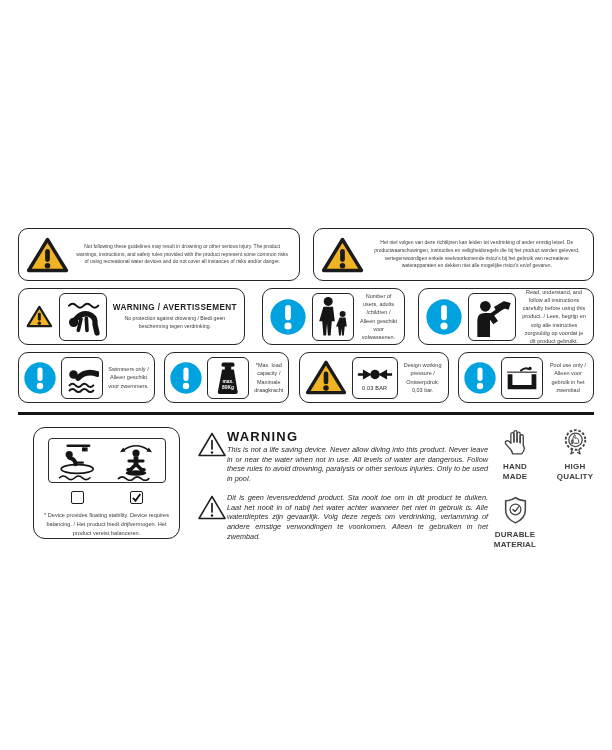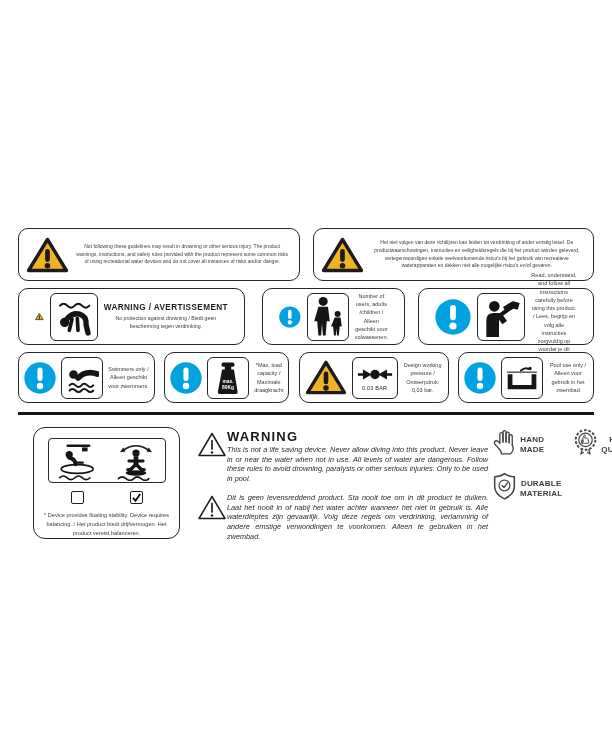--- a/index.html
+++ b/index.html
@@ -8,21 +8,21 @@
   .row{position:absolute;left:18px;width:576px;display:flex;}
   .row1{top:228px;height:53px;gap:13px;}
   .row2{top:288px;height:57px;}
   .row3{top:352px;height:51px;justify-content:space-between;}
 
   .gbox,.pbox{border:1.3px solid #262626;border-radius:10px;background:#fff;
         display:flex;align-items:center;box-sizing:border-box;}
   .gbox{flex:1;padding:3px 10px 3px 7px;gap:7px;}
   .gtext{flex:1;font-size:5px;line-height:1.55;text-align:center;color:#3c3c3c;}
 
-  .pbox{padding:4px 16px;gap:6px;}
+  .pbox{padding:4px 7px;gap:6px;}
   .pbox-drowning{width:227px;}
   .pbox-users{width:143px;margin-left:17px;}
   .pbox-read{width:176px;margin-left:13px;}
 
   .picto{border:1.4px solid #262626;border-radius:6px;background:#fff;
         display:flex;flex-direction:column;align-items:center;justify-content:center;
         box-sizing:border-box;flex-shrink:0;}
   .picto-lg{width:48px;height:48px;}
   .picto-users{width:42px;height:48px;}
   .picto-sm{width:42px;height:42px;}
@@ -54,21 +54,21 @@
 
   .warnings{position:absolute;left:197px;top:429px;width:291px;}
   .wblock{display:flex;gap:0;}
   .wblock + .wblock{margin-top:8px;}
   .wicon{flex-shrink:0;margin-top:2px;}
   .wtitle{font-size:13px;font-weight:bold;letter-spacing:1.2px;color:#161616;}
   .wbody{font-size:7.3px;line-height:1.33;text-align:justify;color:#2a2a2a;margin-top:1px;font-style:italic;}
 
   .badges{position:absolute;left:489px;top:427px;width:112px;display:grid;
         grid-template-columns:1fr 1fr;column-gap:8px;row-gap:13px;}
-  .badge{display:flex;flex-direction:row;align-items:center;}
+  .badge{display:flex;flex-direction:column;align-items:center;}
   .badge-label{margin-top:4px;font-size:8px;font-weight:bold;text-align:center;
         color:#3e3e3e;line-height:1.25;letter-spacing:.2px;}
   .badge-label span{display:block;}
 
   svg{display:block;}
   svg text{font-family:"Liberation Sans",sans-serif;}
 </style>
 </head>
 <body>
 

